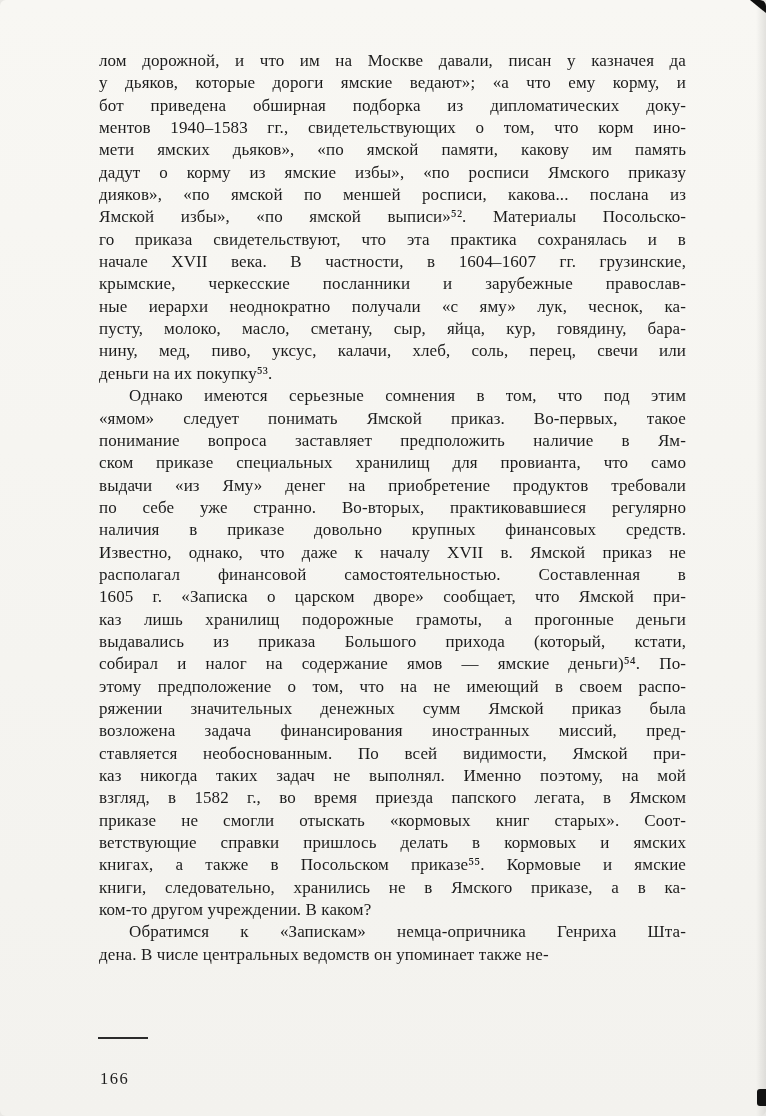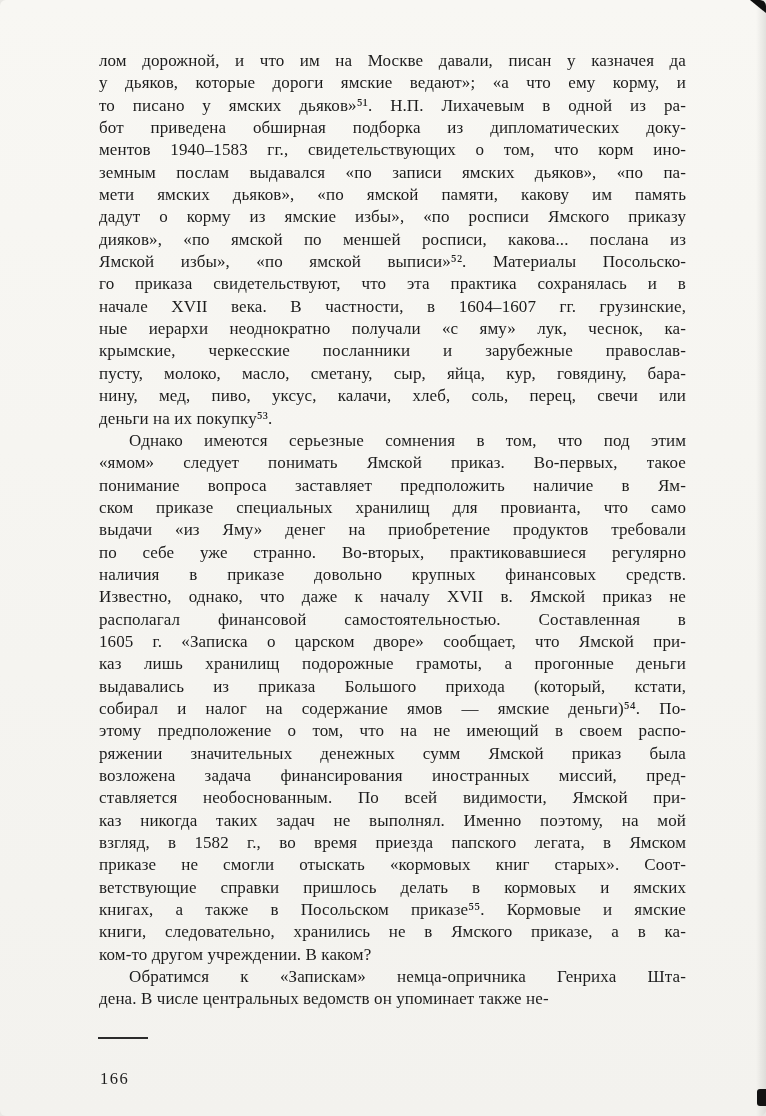--- a/index.html
+++ b/index.html
@@ -80,32 +80,30 @@
 </style>
 </head>
 <body>
 
 <div class="page">
 
   <div class="text-block">
       <div class="para">
         <div class="line">лом дорожной, и что им на Москве давали, писан у казначея да</div>
         <div class="line">у дьяков, которые дороги ямские ведают»; «а что ему корму, и</div>
-        <div class="line">то писано у ямских дьяков»⁵¹. Н.П. Лихачевым в одной из ра-</div>
         <div class="line">бот приведена обширная подборка из дипломатических доку-</div>
         <div class="line">ментов 1940–1583 гг., свидетельствующих о том, что корм ино-</div>
-        <div class="line">земным послам выдавался «по записи ямских дьяков», «по па-</div>
         <div class="line">мети ямских дьяков», «по ямской памяти, какову им память</div>
         <div class="line">дадут о корму из ямские избы», «по росписи Ямского приказу</div>
         <div class="line">дияков», «по ямской по меншей росписи, какова... послана из</div>
         <div class="line">Ямской избы», «по ямской выписи»⁵². Материалы Посольско-</div>
         <div class="line">го приказа свидетельствуют, что эта практика сохранялась и в</div>
         <div class="line">начале XVII века. В частности, в 1604–1607 гг. грузинские,</div>
+        <div class="line">крымские, черкесские посланники и зарубежные православ-</div>
         <div class="line">ные иерархи неоднократно получали «с яму» лук, чеснок, ка-</div>
-        <div class="line">крымские, черкесские посланники и зарубежные православ-</div>
         <div class="line">пусту, молоко, масло, сметану, сыр, яйца, кур, говядину, бара-</div>
         <div class="line">нину, мед, пиво, уксус, калачи, хлеб, соль, перец, свечи или</div>
         <div class="line last">деньги на их покупку⁵³.</div>
       </div>
       <div class="para indent">
         <div class="line">Однако имеются серьезные сомнения в том, что под этим</div>
         <div class="line">«ямом» следует понимать Ямской приказ. Во-первых, такое</div>
         <div class="line">понимание вопроса заставляет предположить наличие в Ям-</div>
         <div class="line">ском приказе специальных хранилищ для провианта, что само</div>
         <div class="line">выдачи «из Яму» денег на приобретение продуктов требовали</div>

